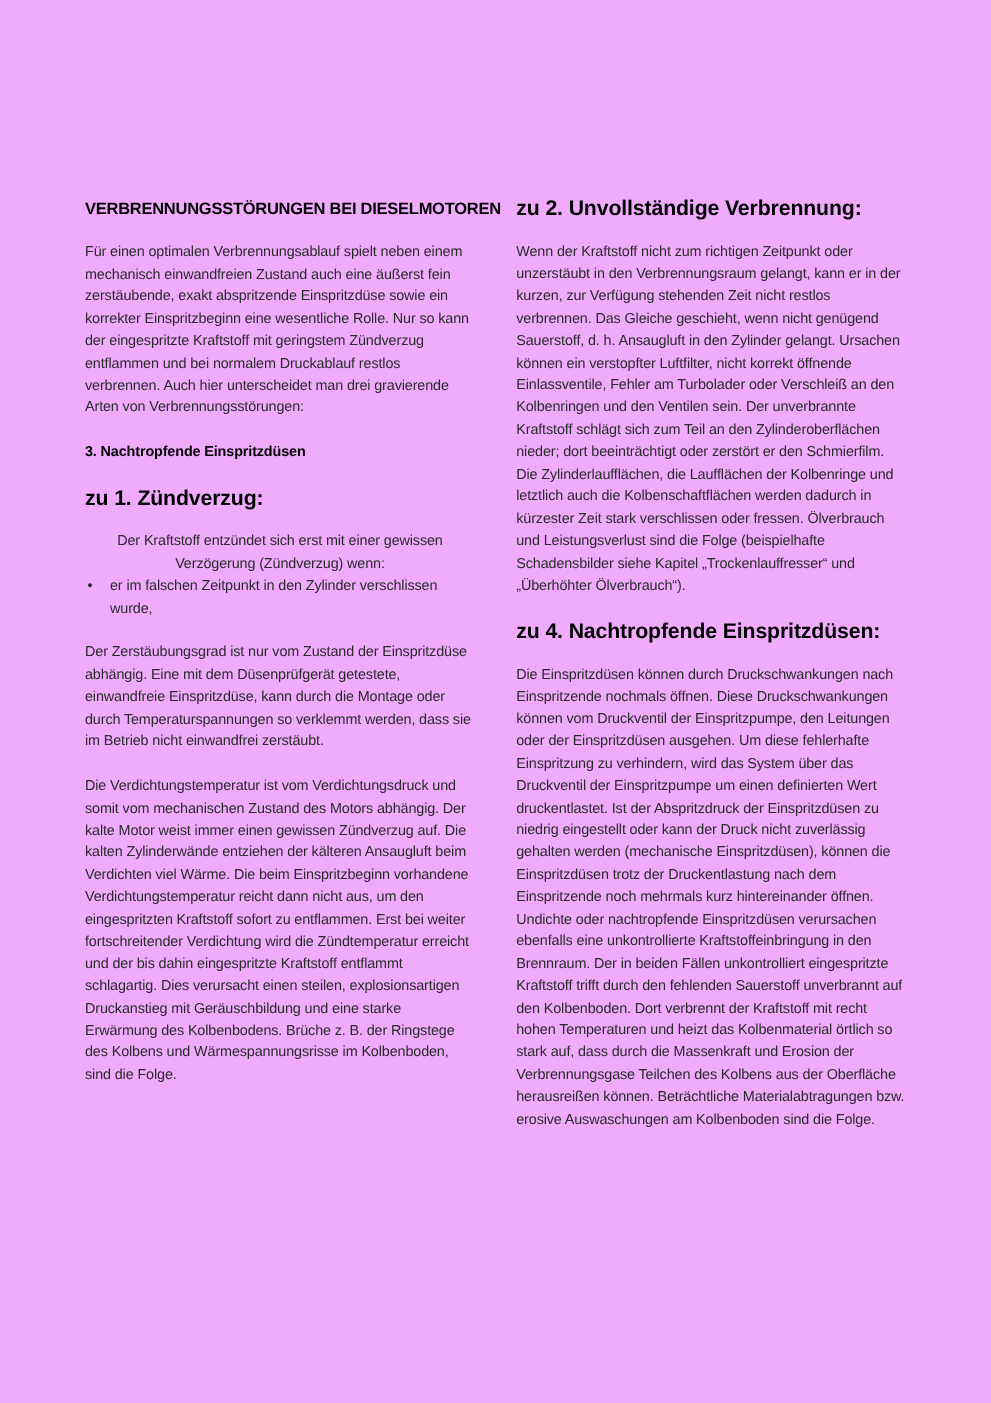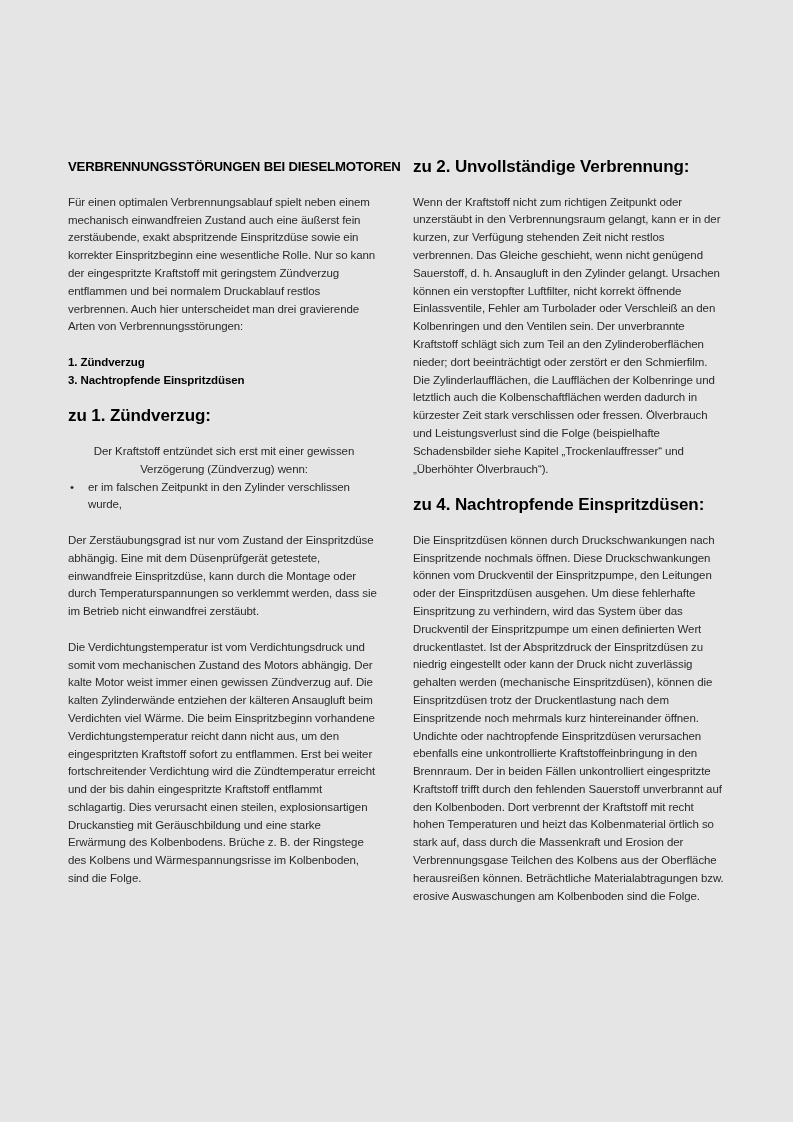--- a/index.html
+++ b/index.html
@@ -12,21 +12,21 @@
     height: 1122px;
     font-family: "Liberation Sans", "DejaVu Sans", sans-serif;
     position: relative;
     overflow: hidden;
   }
   .sheet {
     position: absolute;
     left: 0; top: 0;
     width: 793px;
     height: 1122px;
-    background: #e5e5e5;
+    background: #f0abfc;
   }
   .columns {
     position: absolute;
     left: 68px;
     top: 158px;
     display: flex;
     gap: 33px;
   }
   .col {
     width: 312px;
@@ -91,21 +91,20 @@
 
 <div class="sheet">
   <div class="columns">
 
     <div class="col col-left">
       <h1 class="doc-title">VERBRENNUNGSSTÖRUNGEN BEI DIESELMOTOREN</h1>
 
       <p class="body-para">Für einen optimalen Verbrennungsablauf spielt neben einem mechanisch einwandfreien Zustand auch eine äußerst fein zerstäubende, exakt abspritzende Einspritzdüse sowie ein korrekter Einspritzbeginn eine wesentliche Rolle. Nur so kann der eingespritzte Kraftstoff mit geringstem Zündverzug entflammen und bei normalem Druckablauf restlos verbrennen. Auch hier unterscheidet man drei gravierende Arten von Verbrennungsstörungen:</p>
 
       <div class="num-list">
-        <p class="num-item">1. Zündverzug</p>
         <p class="num-item">3. Nachtropfende Einspritzdüsen</p>
       </div>
 
       <h2 class="sub-heading">zu 1. Zündverzug:</h2>
 
       <p class="body-para lead-para">Der Kraftstoff entzündet sich erst mit einer gewissen Verzögerung (Zündverzug) wenn:</p>
 
       <ul class="bullet-list">
         <li>er im falschen Zeitpunkt in den Zylinder verschlissen wurde,</li>
       </ul>

